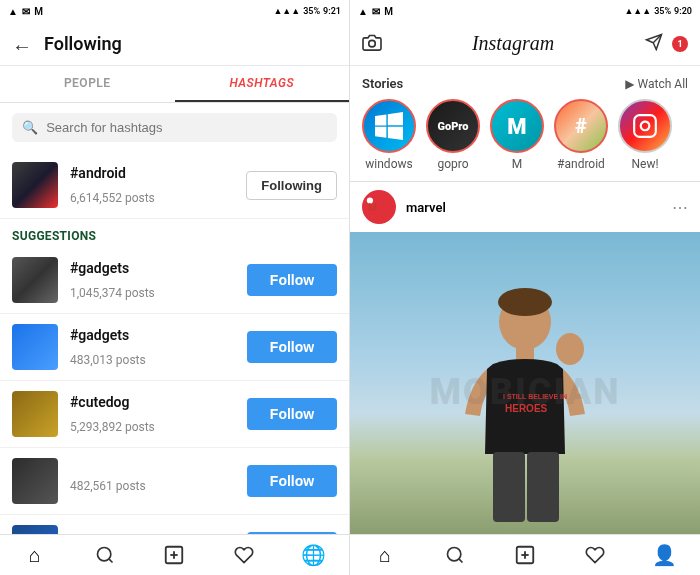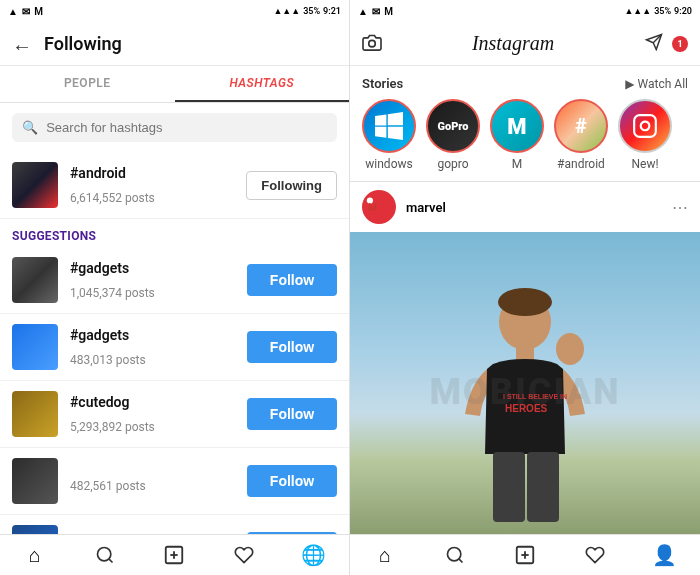--- a/index.html
+++ b/index.html
@@ -141,21 +141,21 @@
       font-weight: 600;
       color: #fff;
       cursor: pointer;
       min-width: 90px;
     }
 
     .suggestions-label {
       padding: 10px 12px 4px;
       font-size: 12px;
       font-weight: 700;
-      color: #4c1d95;
+      color: #14532d;
       letter-spacing: 0.3px;
     }
 
     
     .bottom-nav {
       display: flex;
       border-top: 1px solid #e0e0e0;
       padding: 8px 0;
       background: #fff;
       margin-top: auto;

